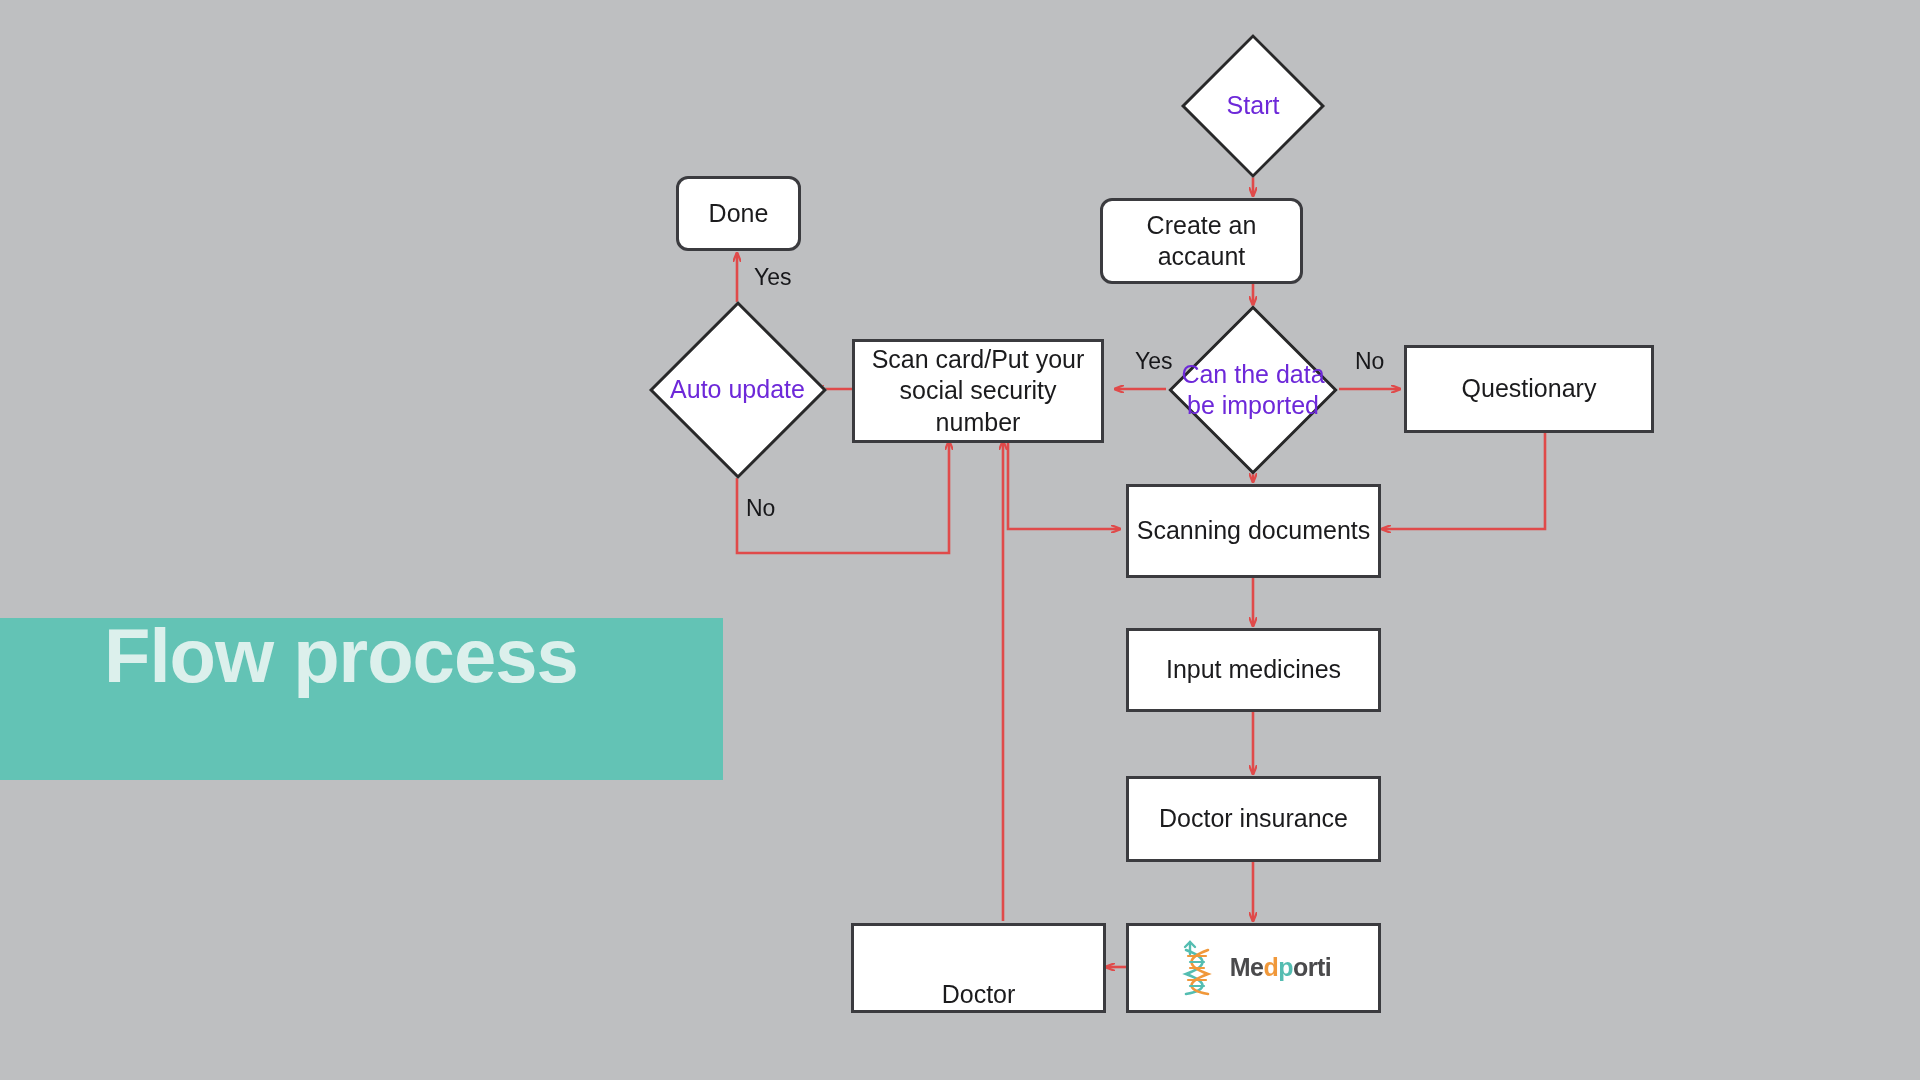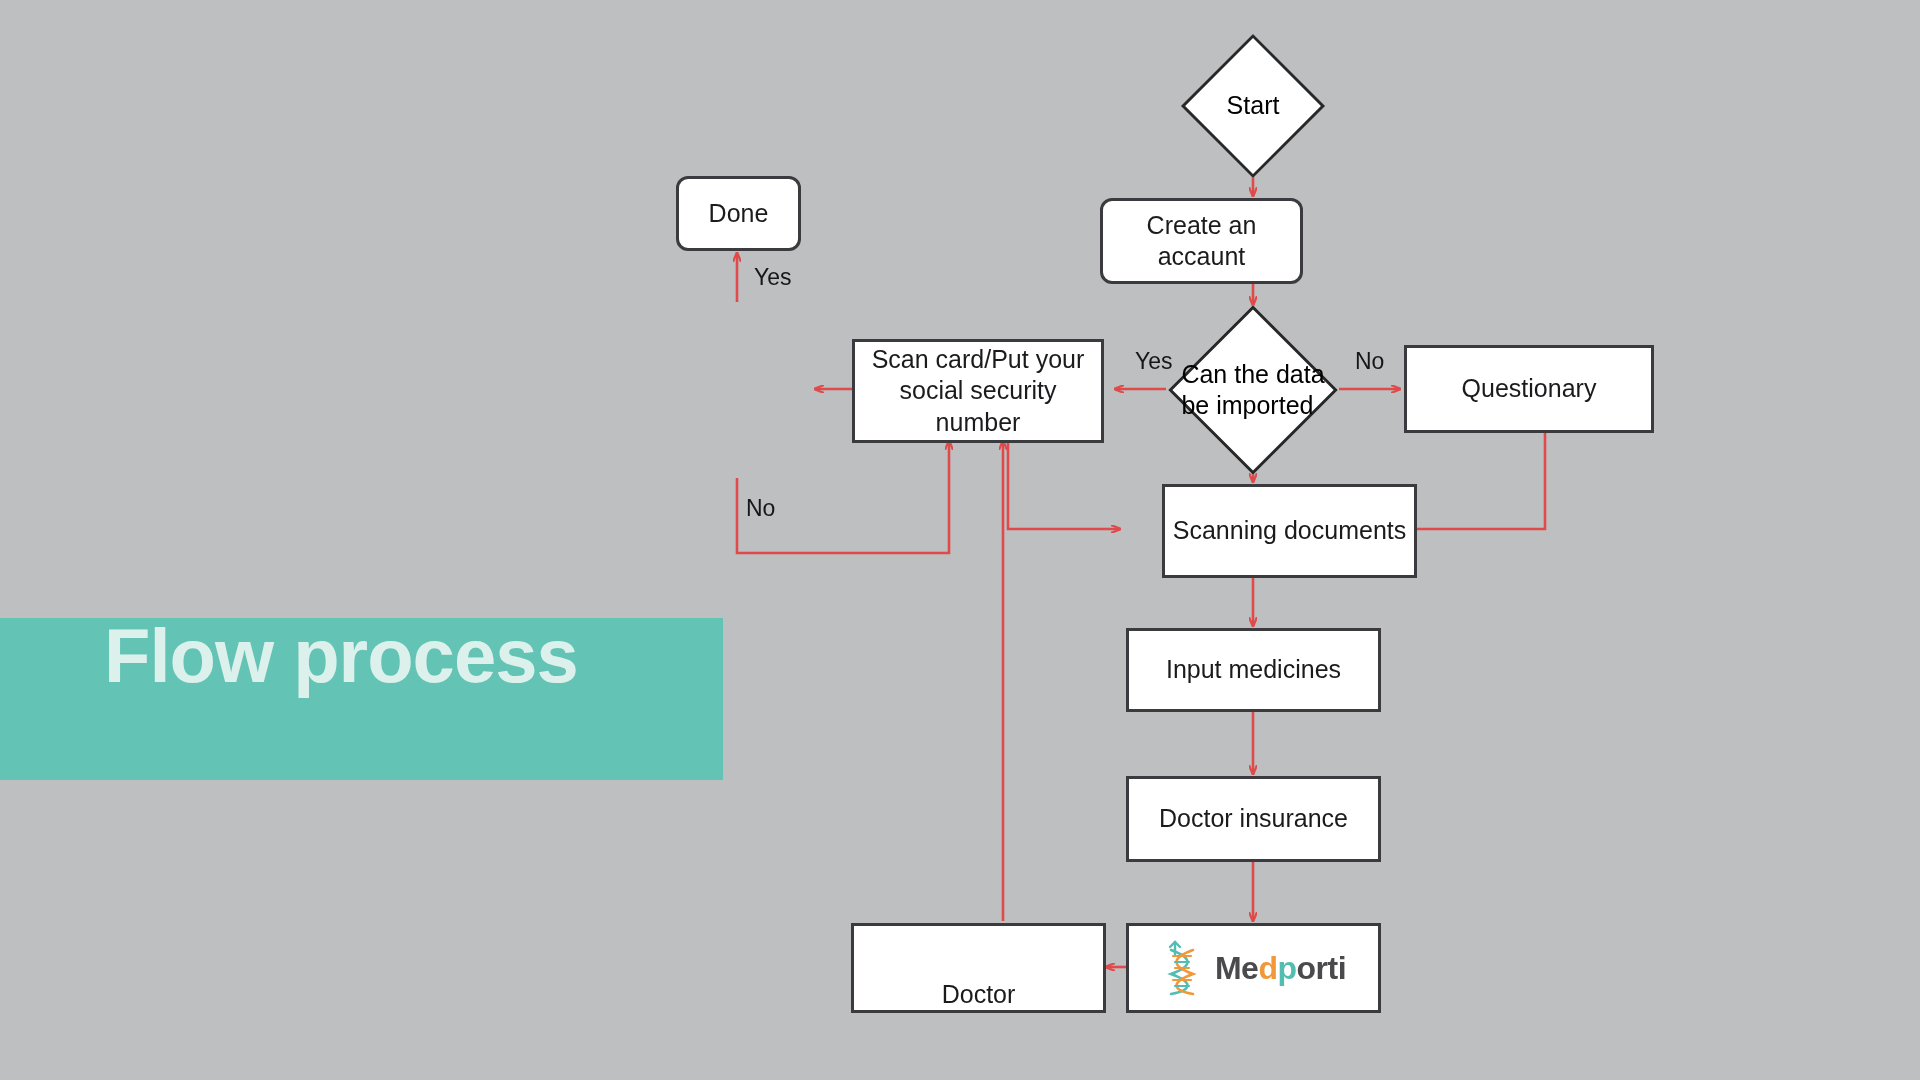--- a/index.html
+++ b/index.html
@@ -52,22 +52,22 @@
     background: #ffffff;
     border: 3px solid #282829;
     box-sizing: border-box;
     transform: translate(-50%, -50%) rotate(45deg);
   }
   .diamond .dlabel {
     position: absolute;
     left: 50%;
     top: 50%;
     transform: translate(-50%, -50%);
-    text-align: left;
-    color: #000000;
+    text-align: center;
+    color: #6d28d9;
     font-size: 25px;
     line-height: 1.25;
     white-space: nowrap;
     z-index: 2;
   }
 
   
   .edge-label {
     position: absolute;
     color: #17171a;
@@ -96,21 +96,21 @@
     line-height: 1;
   }
 
   
   .logo-wrap {
     display: flex;
     align-items: center;
     gap: 12px;
   }
   .logo-word {
-    font-size: 32px;
+    font-size: 25px;
     font-weight: bold;
     letter-spacing: -0.5px;
   }
   .lw-dark  { color: #4a4a4c; }
   .lw-org   { color: #f0983a; }
   .lw-teal  { color: #54bdb1; }
 
   svg.wires { position: absolute; left: 0; top: 0; width: 1920px; height: 1080px; z-index: 1; }
 </style>
 </head>
@@ -179,26 +179,30 @@
     <span>Questionary</span>
   </div>
 
   <div class="node" style="left:852px; top:339px; width:252px; height:104px;">
     <div>
       <div>Scan card/Put your</div>
       <div>social security number</div>
     </div>
   </div>
 
+  <div class="diamond" style="left:645px; top:300px; width:185px; height:180px;">
+    <div class="shape" style="width:126px; height:126px;"></div>
+    <div class="dlabel">Auto update</div>
+  </div>
 
   <div class="node rounded" style="left:676px; top:176px; width:125px; height:75px;">
     <span>Done</span>
   </div>
 
-  <div class="node" style="left:1126px; top:484px; width:255px; height:94px;margin-left:36px;">
+  <div class="node" style="left:1126px; top:484px; width:255px; height:94px;">
     <span>Scanning documents</span>
   </div>
 
   <div class="node" style="left:1126px; top:628px; width:255px; height:84px;">
     <span>Input medicines</span>
   </div>
 
   <div class="node" style="left:1126px; top:776px; width:255px; height:86px;">
     <span>Doctor insurance</span>
   </div>

